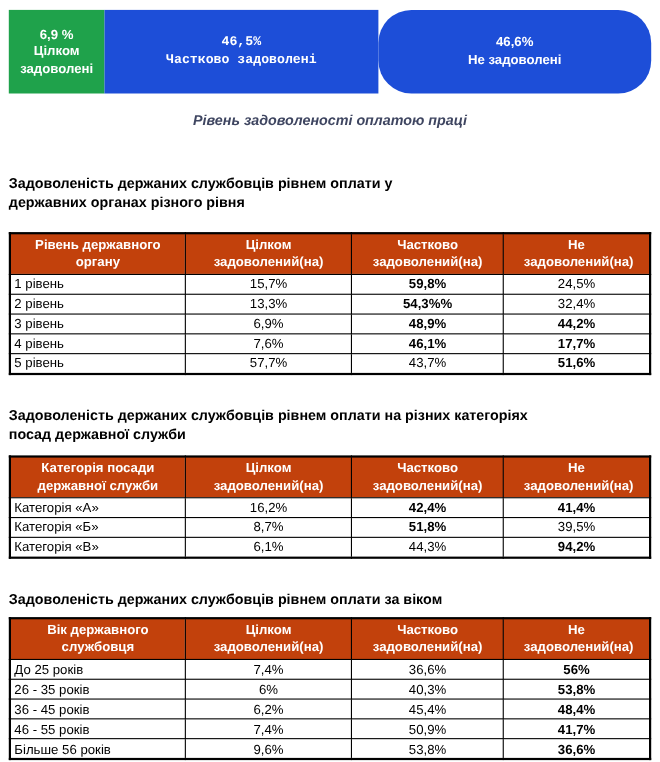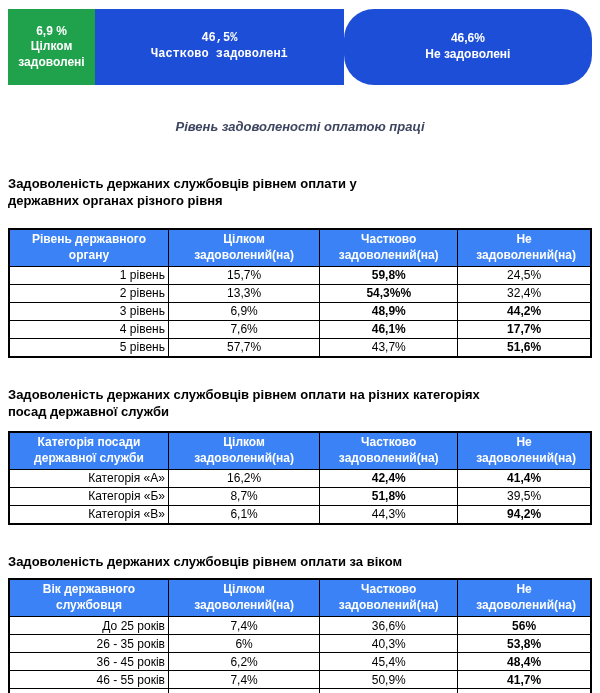--- a/index.html
+++ b/index.html
@@ -10,21 +10,21 @@
   .page{padding:0 8px;width:584px;}
 
   
   .bar{margin-top:9px;height:76px;display:flex;width:100%;}
   .seg{
     display:flex;flex-direction:column;justify-content:center;align-items:center;
     text-align:center;color:#fff;font-weight:bold;font-size:12px;line-height:1.3;
     padding:0 4px;box-sizing:border-box;
   }
   .caption{
-    margin-top:34px;text-align:center;font-style:italic;font-size:13px;
+    margin-top:17px;text-align:center;font-style:italic;font-size:13px;
     font-weight:bold;
   }
 
   
   .tbl-title{
     text-align:left;font-weight:bold;font-size:13px;line-height:1.28;
     white-space:pre-line;color:#000;
   }
   .title-1{margin-top:42px;}
   .title-2{margin-top:29px;}
@@ -32,29 +32,29 @@
 
   
   table{
     border-collapse:collapse;width:100%;table-layout:fixed;
     font-size:12px;
   }
   .tbl-1{margin-top:19px;}
   .tbl-2{margin-top:11px;}
   .tbl-3{margin-top:8px;}
   th{
-    background:#3b82f6;color:#ffffff;font-weight:bold;font-size:12px;
+    background:#c2410c;color:#ffffff;font-weight:bold;font-size:12px;
     line-height:1.32;padding:2px 18px;white-space:pre-line;text-align:center;
     border:1px solid #000;
     margin-left:35px;
   }
   td{
     border:1px solid #000;height:17px;padding:0 3px;vertical-align:middle;
   }
-  td.lbl{text-align:right;margin-left:33px;}
+  td.lbl{text-align:left;margin-left:33px;}
   td.val{text-align:center;}
   td.b{font-weight:bold;}
   table{border:2px solid #000;}
 </style>
 </head>
 <body>
 
 <div class="page">
 
   <div class="bar">

